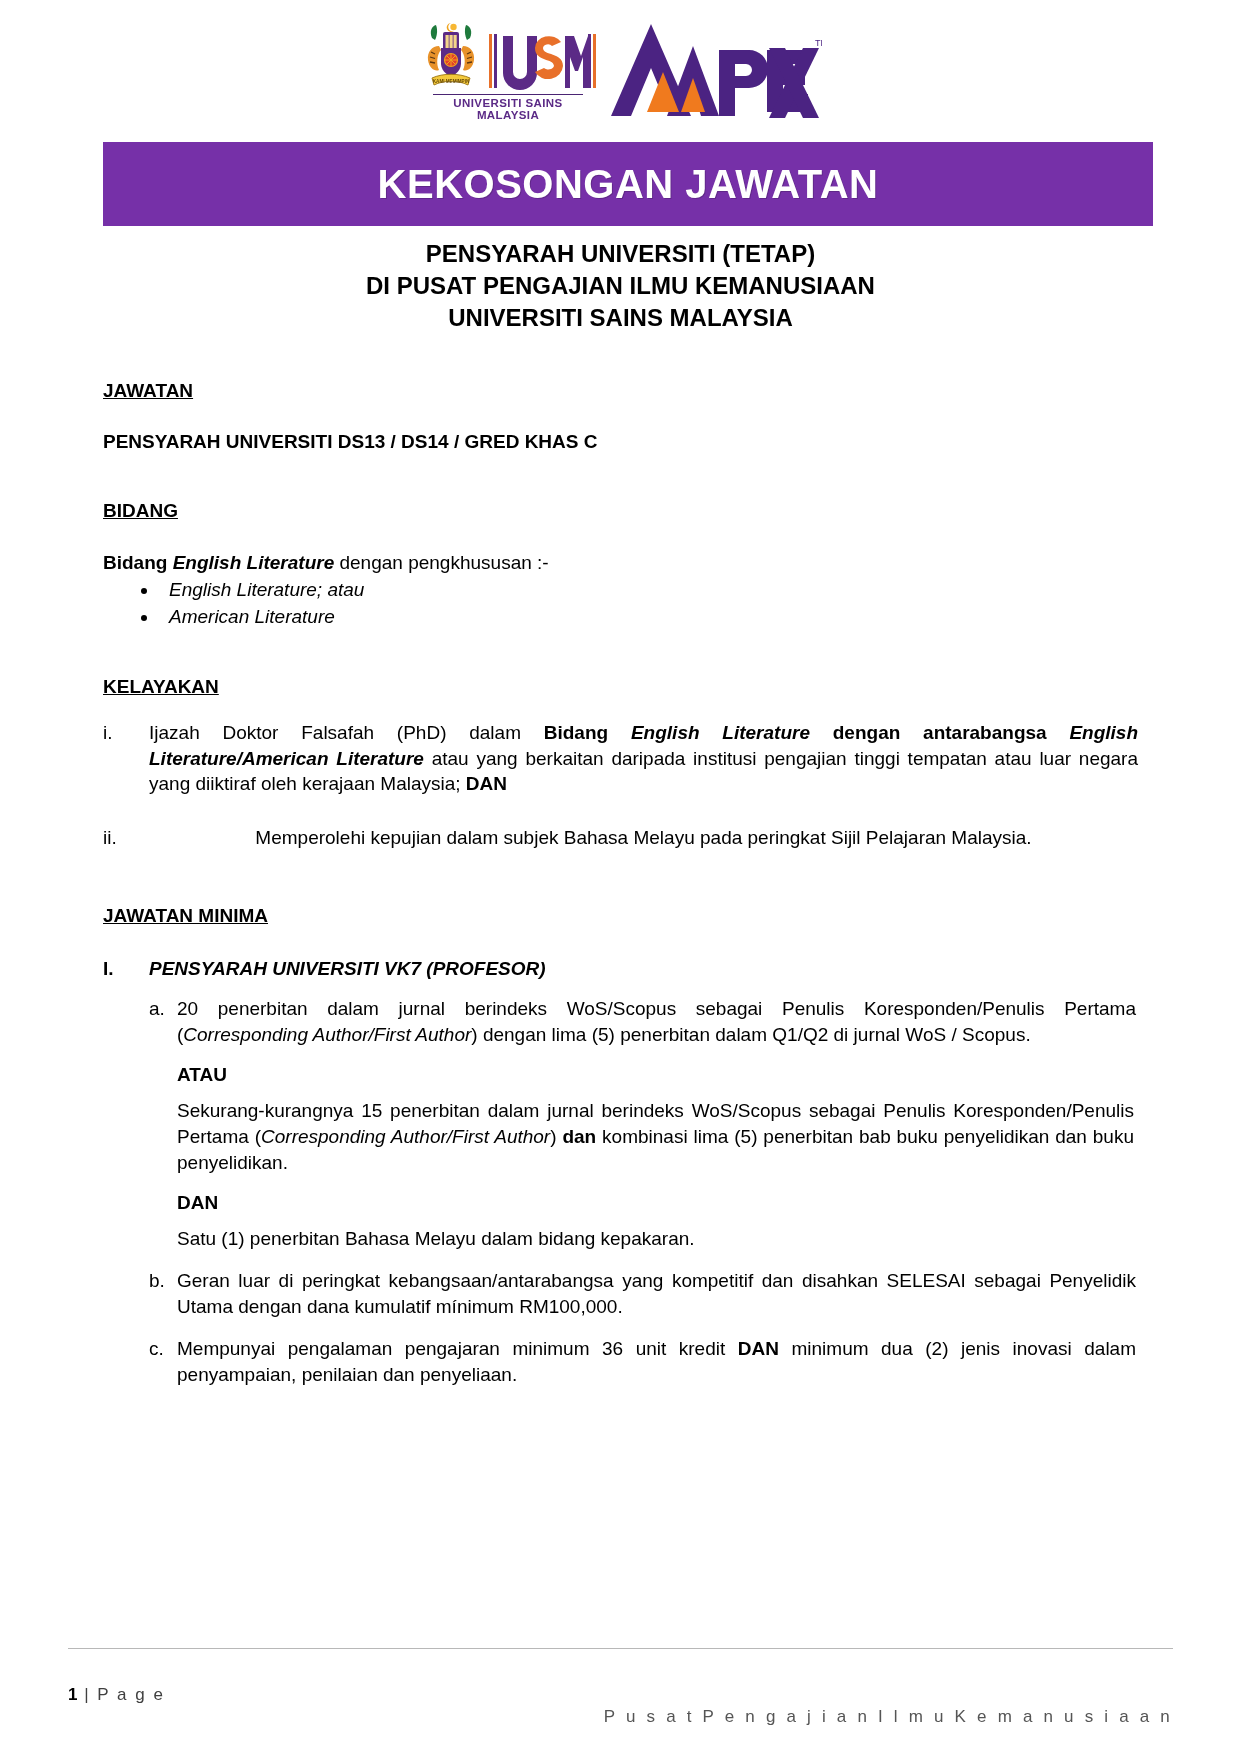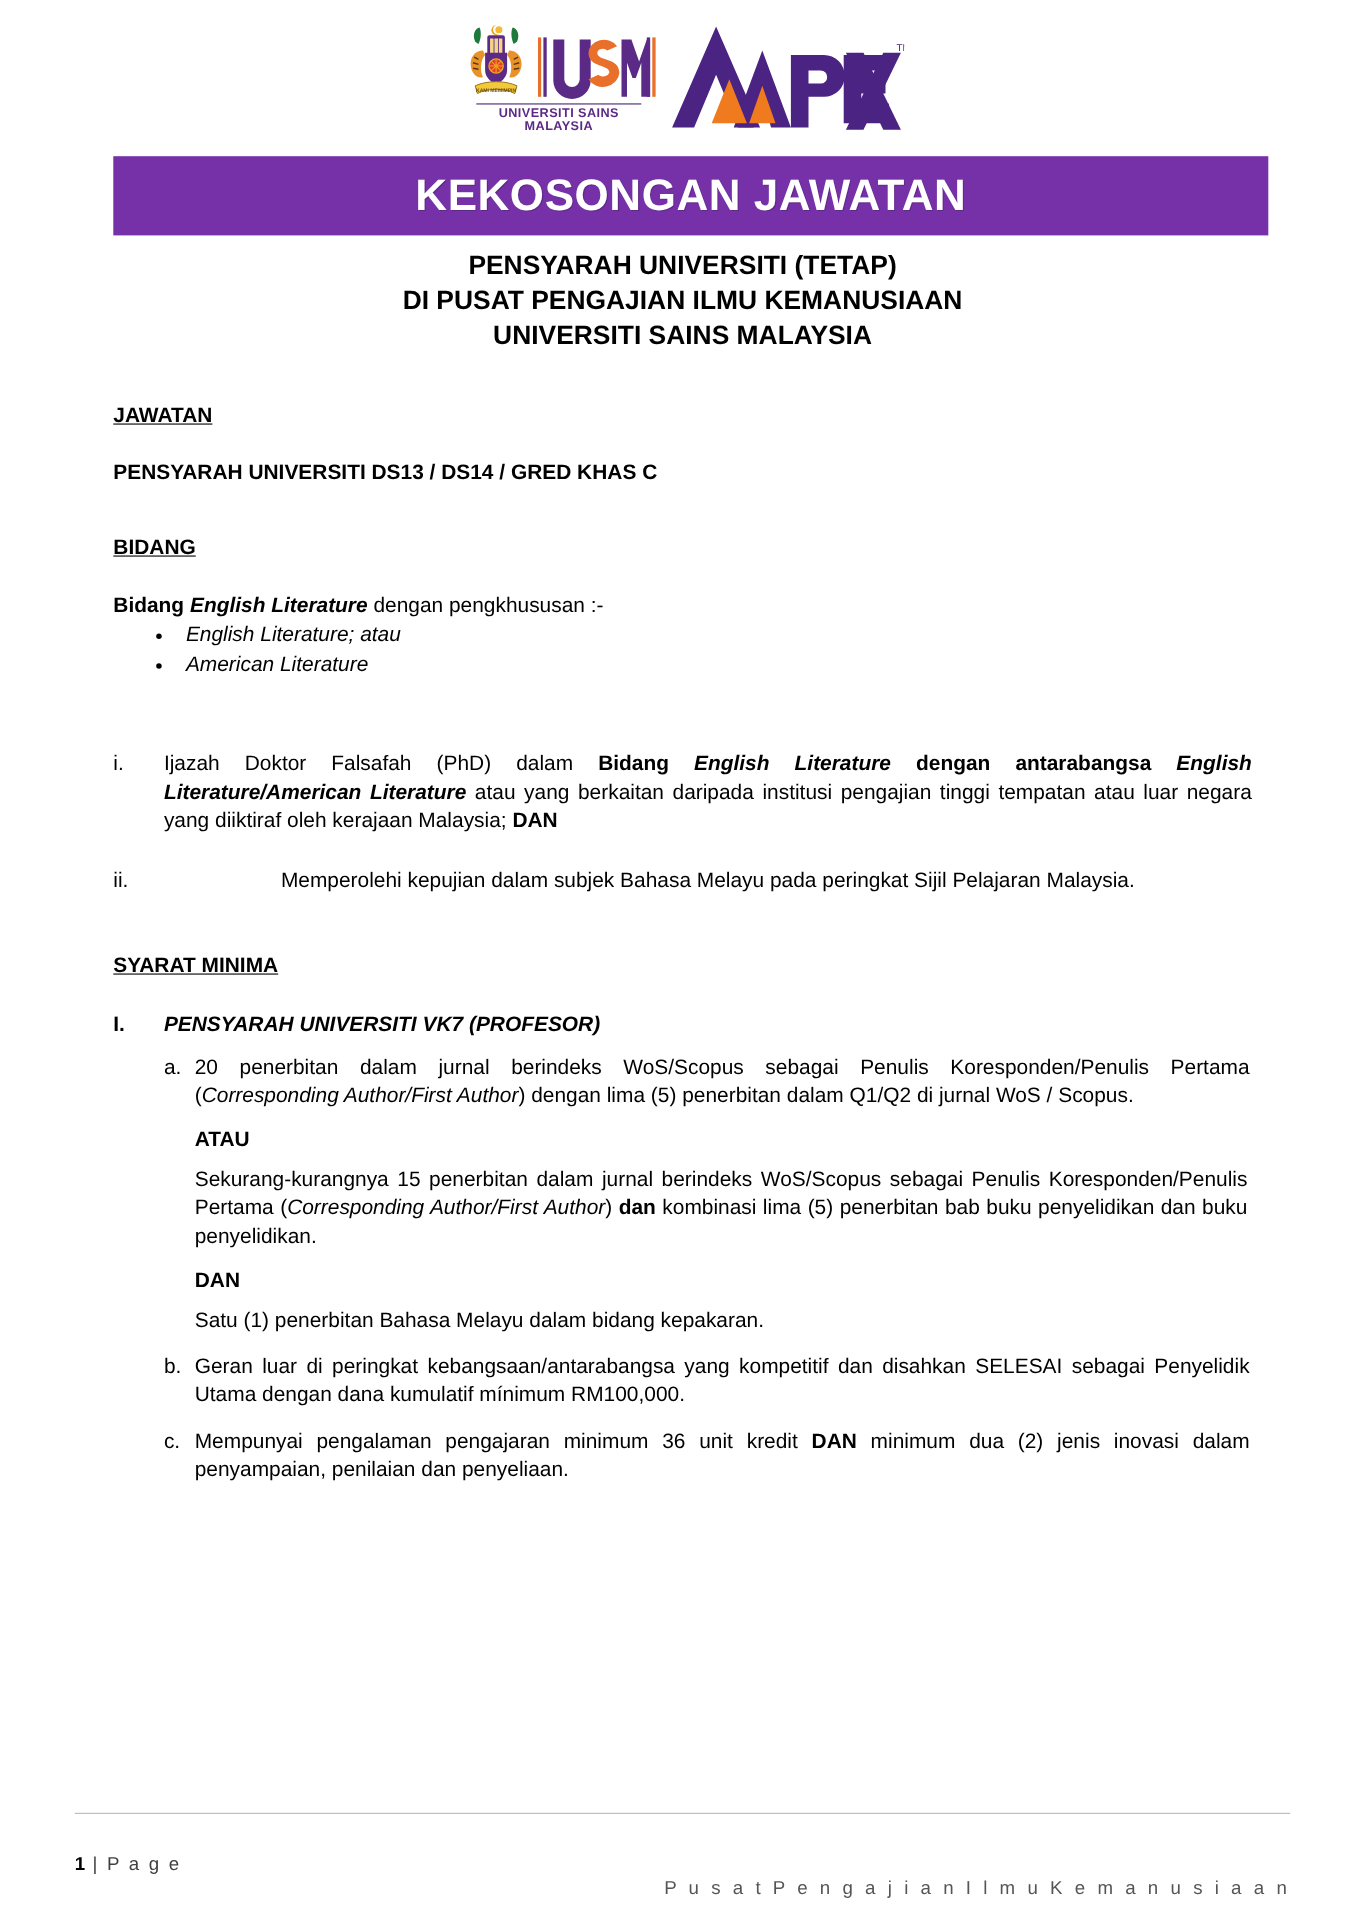--- a/index.html
+++ b/index.html
@@ -66,21 +66,21 @@
     text-align: center;
     line-height: 1.1;
   }
   .apex-logo { margin-bottom: 2px; }
   .apex-logo svg { display: block; }
 
   
   .banner {
     background: #7630A8;
     margin: 20px 88px 0 103px;
-    height: 72px;
+    height: 84px;
     display: flex;
     align-items: center;
     justify-content: center;
   }
   .banner-title {
     color: #ffffff;
     font-size: 40px;
     font-weight: bold;
     letter-spacing: 0.5px;
     text-shadow: 1px 1px 0 rgba(0,0,0,0.18);
@@ -323,20 +323,23 @@
       <span class="bi">English Literature</span>
       <span>dengan pengkhususan :-</span>
     </div>
     <ul class="dots">
       <li>English Literature; atau</li>
       <li>American Literature</li>
     </ul>
 
     <div class="gap-44"></div>
 
+    <div>
+      <span class="sec-head">KELAYAKAN</span>
+    </div>
 
     <div class="rlist">
       <div class="gap-14"></div>
       <div class="ritem">
         <div class="rmark">i.</div>
         <div class="rtext">
           <span>Ijazah Doktor Falsafah (PhD) dalam</span>
           <span class="plain-bold">Bidang</span>
           <span class="bi">English Literature</span>
           <span class="plain-bold">dengan antarabangsa</span>
@@ -349,21 +352,21 @@
       <div class="gap-10"></div>
       <div class="ritem">
         <div class="rmark">ii.</div>
         <div class="rtext nj">Memperolehi kepujian dalam subjek Bahasa Melayu pada peringkat Sijil Pelajaran Malaysia.</div>
       </div>
     </div>
 
     <div class="gap-34"></div>
 
     <div>
-      <span class="sec-head">SYARAT MINIMA</span>
+      <span class="sec-head">JAWATAN MINIMA</span>
     </div>
 
     <div class="gap-22"></div>
     <div class="ulist-item">
       <div class="umark">I.</div>
       <div class="utext">PENSYARAH UNIVERSITI VK7 (PROFESOR)</div>
     </div>
 
     <div class="alist">
 

